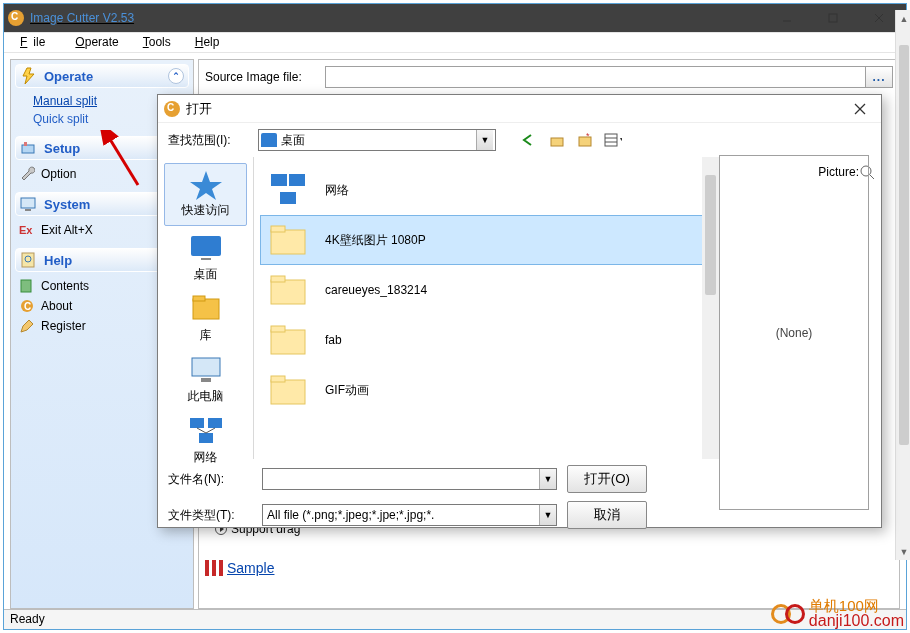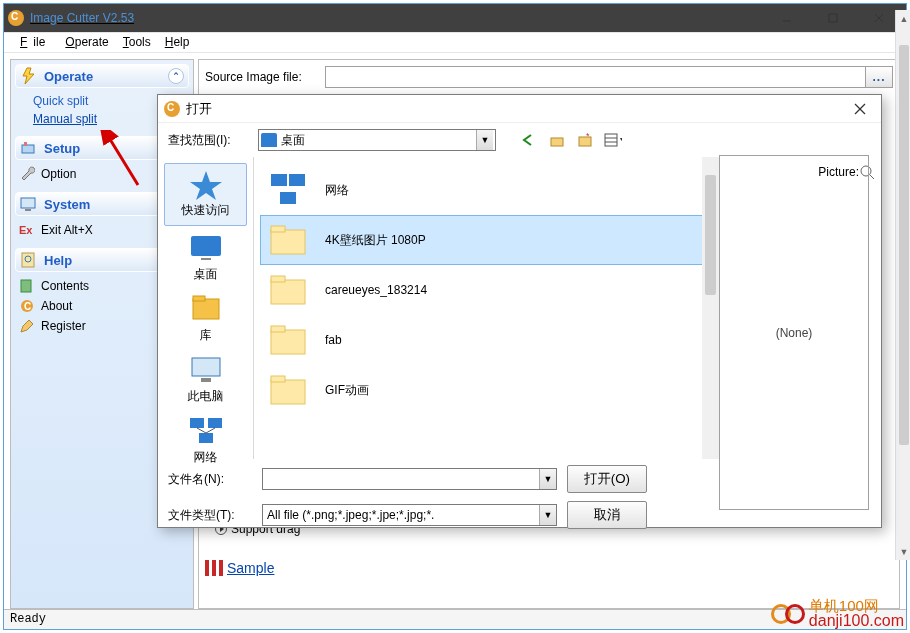--- a/index.html
+++ b/index.html
@@ -7,21 +7,21 @@
 
 
 .main-window { border: 1px solid #5aa3d8; width: 904px; height: 627px; position: absolute; left: 3px; top: 3px; background: #fff; }
 .titlebar { height: 29px; background: #404040; display: flex; align-items: center; padding: 0 4px; border-bottom: 1px solid #e5e5e5; text-decoration: underline; }
 .titlebar .app-icon { width: 16px; height: 16px; margin-right: 6px; display: inline-block; background: #e6a032; border-radius: 50%; position: relative; }
 .titlebar .app-icon::after { content: 'C'; color: #fff; font-size: 10px; font-weight: bold; position: absolute; left: 3px; top: 1px; }
 .title-text { color: #4a90d9; font-size: 12px; flex: 1; }
 .win-controls { display: flex; }
 .win-btn { width: 46px; height: 29px; display: flex; align-items: center; justify-content: center; color: #888; font-size: 10px; }
 
-.menubar { height: 20px; padding: 2px 10px; display: flex; gap: 2px; background: #fff; border-bottom: 1px solid #e5e5e5; }
+.menubar { height: 20px; padding: 2px 10px; display: flex; gap: 12px; background: #fff; border-bottom: 1px solid #e5e5e5; }
 .menubar span { padding: 0 6px; cursor: pointer; }
 .menubar span u { text-decoration: underline; }
 
 .content { display: flex; height: calc(100% - 29px - 20px - 20px); }
 
 
 .sidebar { width: 184px; border: 1px solid #bdbdbd; margin: 6px 0 0 6px; background: linear-gradient(to bottom, #e8f1fb, #d6e7fa); padding: 4px; height: 550px; }
 .side-section { margin-bottom: 2px; }
 .side-header { background: linear-gradient(to bottom, #fefefe, #dce9f8); border: 1px solid #fff; border-radius: 4px; height: 24px; display: flex; align-items: center; padding: 2px 4px; font-weight: bold; color: #215dc6; font-size: 13px; }
 .side-header .hicon { width: 18px; height: 18px; margin-right: 6px; display: inline-block; }
@@ -45,21 +45,21 @@
 .support-drag .play-icon::after { content: ''; border-left: 4px solid #333; border-top: 3px solid transparent; border-bottom: 3px solid transparent; margin-left: 2px; }
 
 .sample-row { position: absolute; left: 4px; top: 498px; display: flex; align-items: center; }
 .sample-row .smp-icon { width: 24px; height: 20px; }
 .sample-row a { color: #0645ad; text-decoration: underline; font-size: 14px; }
 
 .scrollbar-v { position: absolute; right: -6px; top: 6px; width: 17px; height: 550px; background: #f0f0f0; border-left: 1px solid #ddd; }
 .scrollbar-v .thumb { background: #cdcdcd; border-radius: 2px; margin: 18px 3px; height: 400px; }
 .scrollbar-v .arrow { height: 17px; display: flex; align-items: center; justify-content: center; color: #666; font-size: 9px; }
 
-.statusbar { height: 20px; border-top: 1px solid #bdbdbd; padding: 2px 6px; background: #f5f5f5; font-family: Liberation Mono, monospace; }
+.statusbar { height: 20px; border-top: 1px solid #bdbdbd; padding: 2px 6px; background: #f5f5f5; }
 
 
 .dialog { position: absolute; left: 157px; top: 94px; width: 725px; height: 434px; background: #fff; border: 1px solid #7c7c7c; box-shadow: 4px 4px 12px rgba(0,0,0,.28); }
 .dlg-title { height: 28px; display: flex; align-items: center; padding: 0 6px; background: #fff; border-bottom: 1px solid #eee; }
 .dlg-title .app-icon { width: 16px; height: 16px; margin-right: 6px; background: #e6a032; border-radius: 50%; position: relative; }
 .dlg-title .app-icon::after { content: 'C'; color: #fff; font-size: 10px; font-weight: bold; position: absolute; left: 3px; top: 1px; }
 .dlg-title-text { flex: 1; font-size: 13px; }
 .dlg-close { width: 30px; height: 22px; display: flex; align-items: center; justify-content: center; font-size: 12px; }
 
 .dlg-lookin { display: flex; align-items: center; padding: 6px 10px; gap: 6px; }
@@ -155,22 +155,22 @@
         <div class="side-header">
           <span class="hicon">
             <svg width="18" height="18">
                 <polygon points="7,1 3,9 7,9 5,17 14,7 9,7 11,1" fill="#ffd24a" stroke="#c08a00"></polygon>
               </svg>
           </span>
           <span>Operate</span>
           <span class="collapse">⌃</span>
         </div>
         <div class="side-body">
+          <div class="side-item"><a>Manual split</a></div>
           <div class="side-item">Quick split</div>
-          <div class="side-item"><a>Manual split</a></div>
         </div>
       </div>
 
       <div class="side-section">
         <div class="side-header">
           <span class="hicon">
             <svg width="18" height="18">
                 <rect x="2" y="6" width="12" height="8" fill="#b5d6f3" stroke="#3a78b5"></rect>
                 <rect x="4" y="3" width="3" height="4" fill="#d77"></rect>
               </svg>

